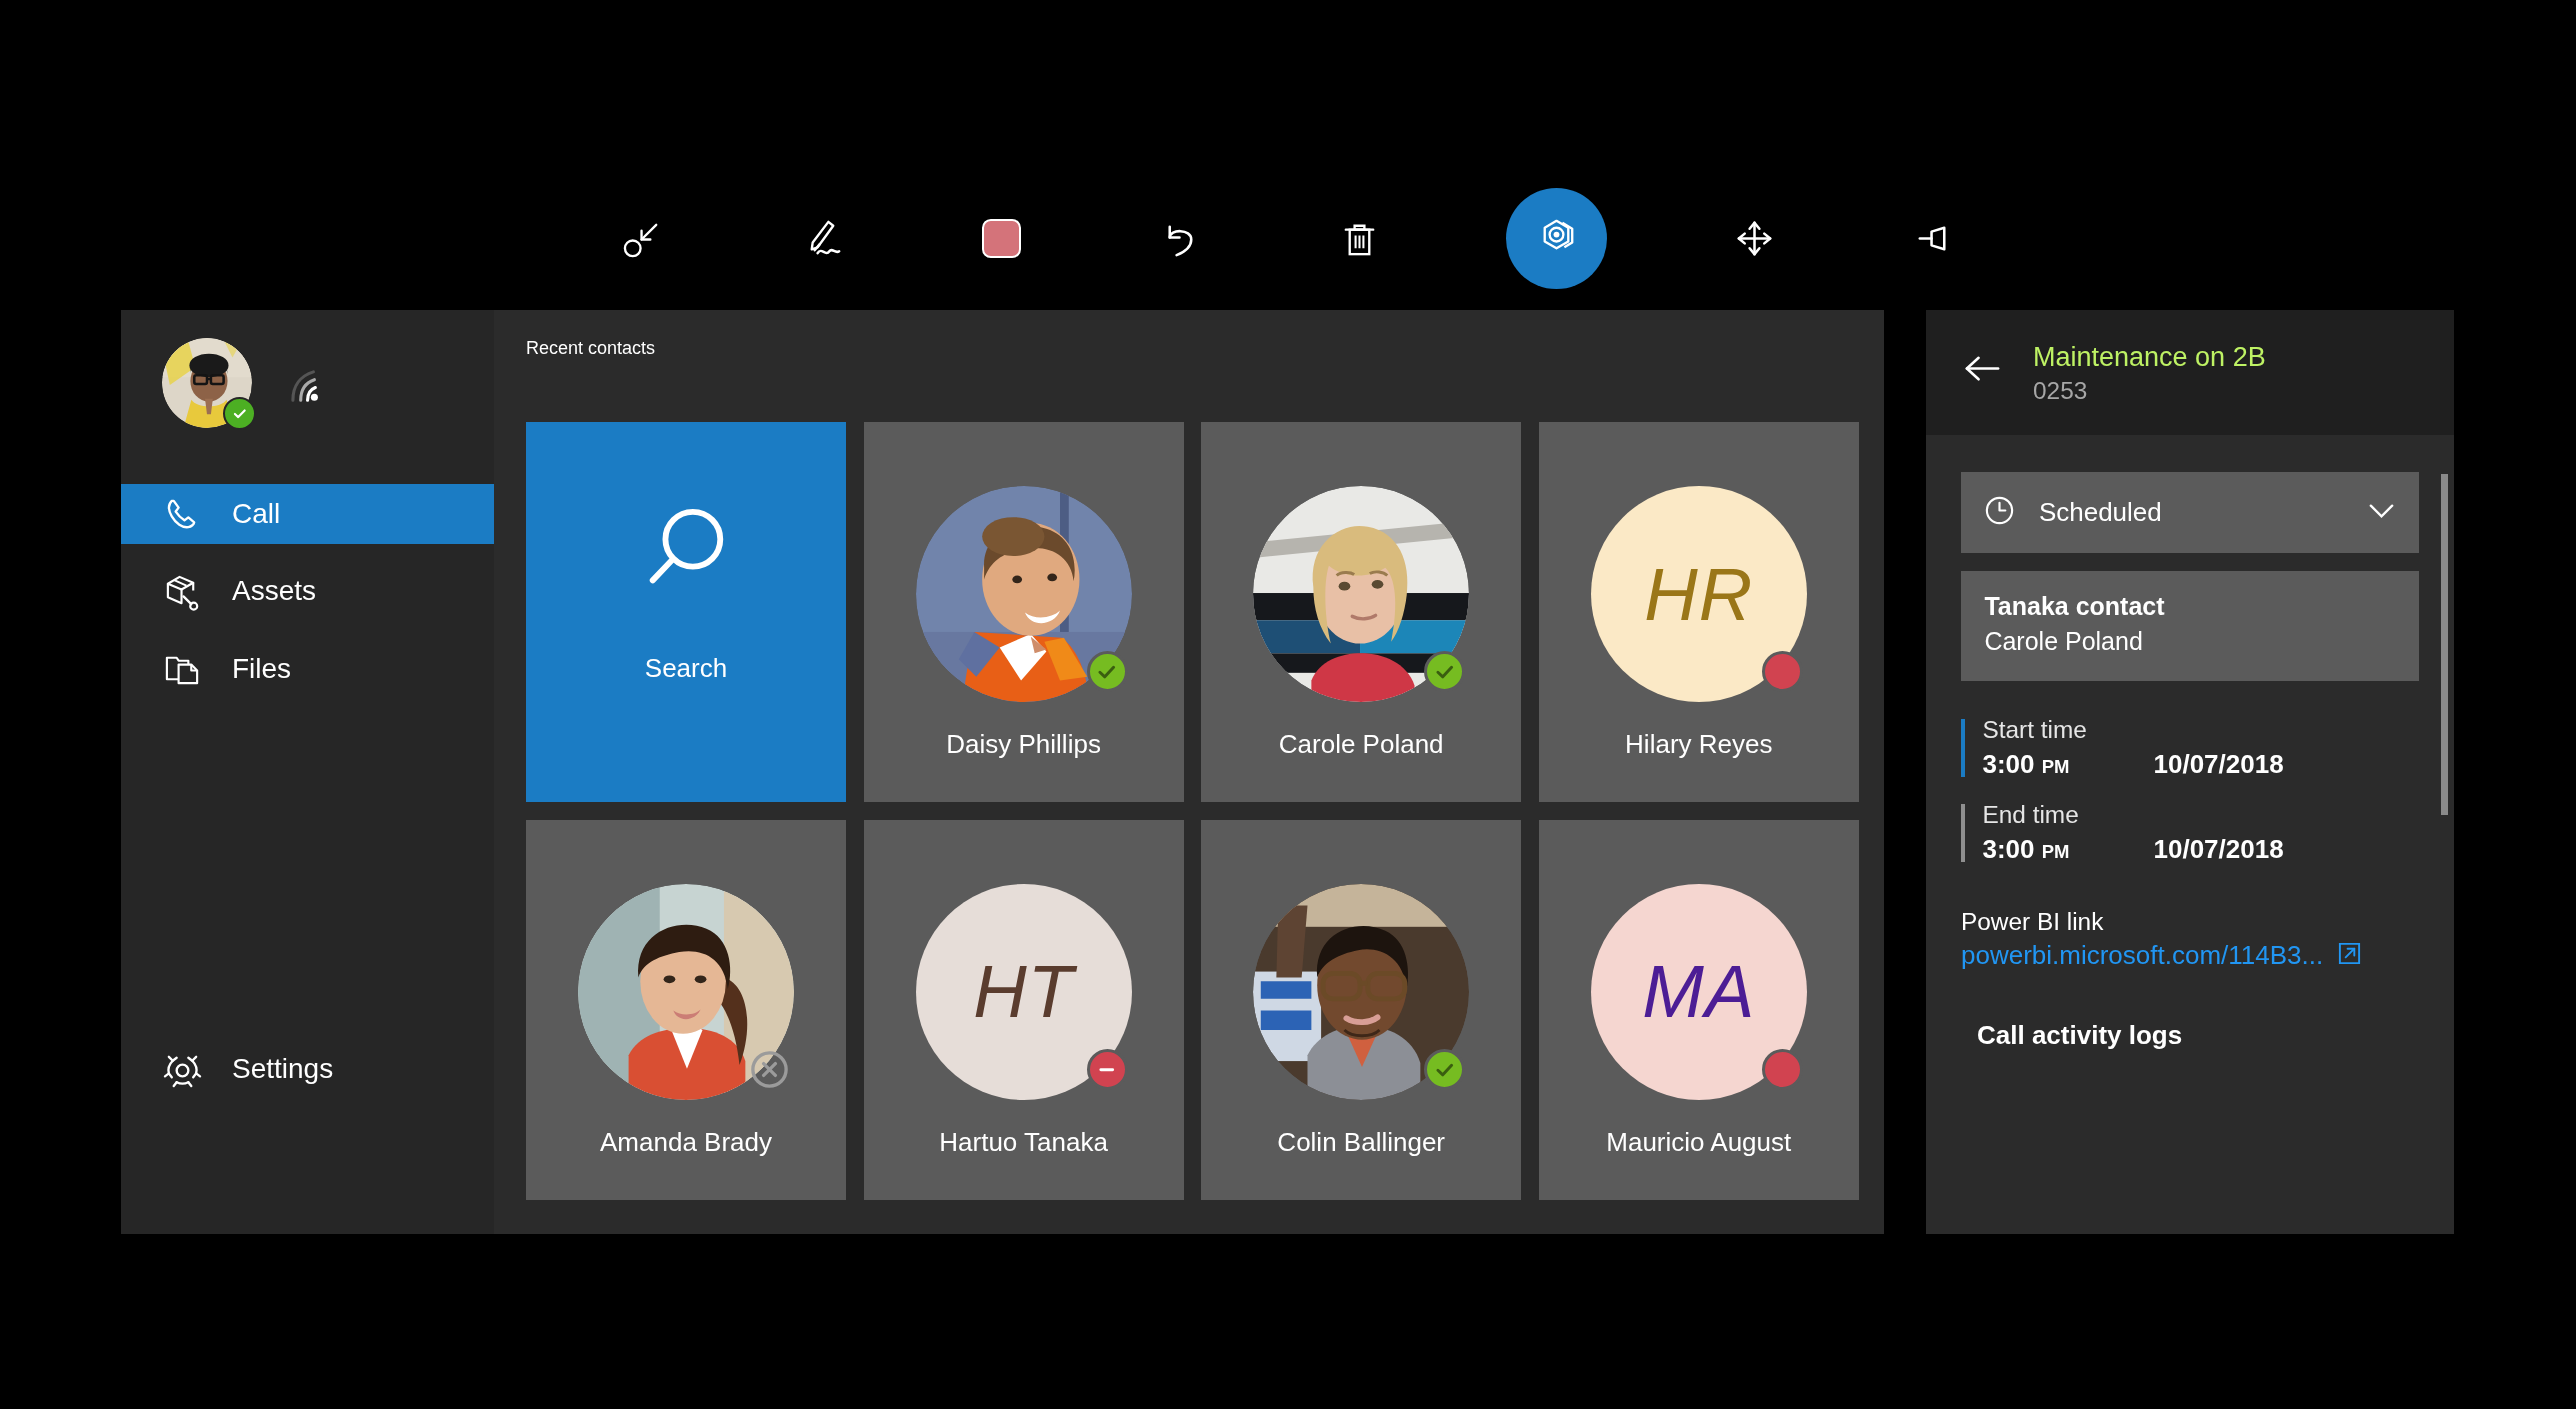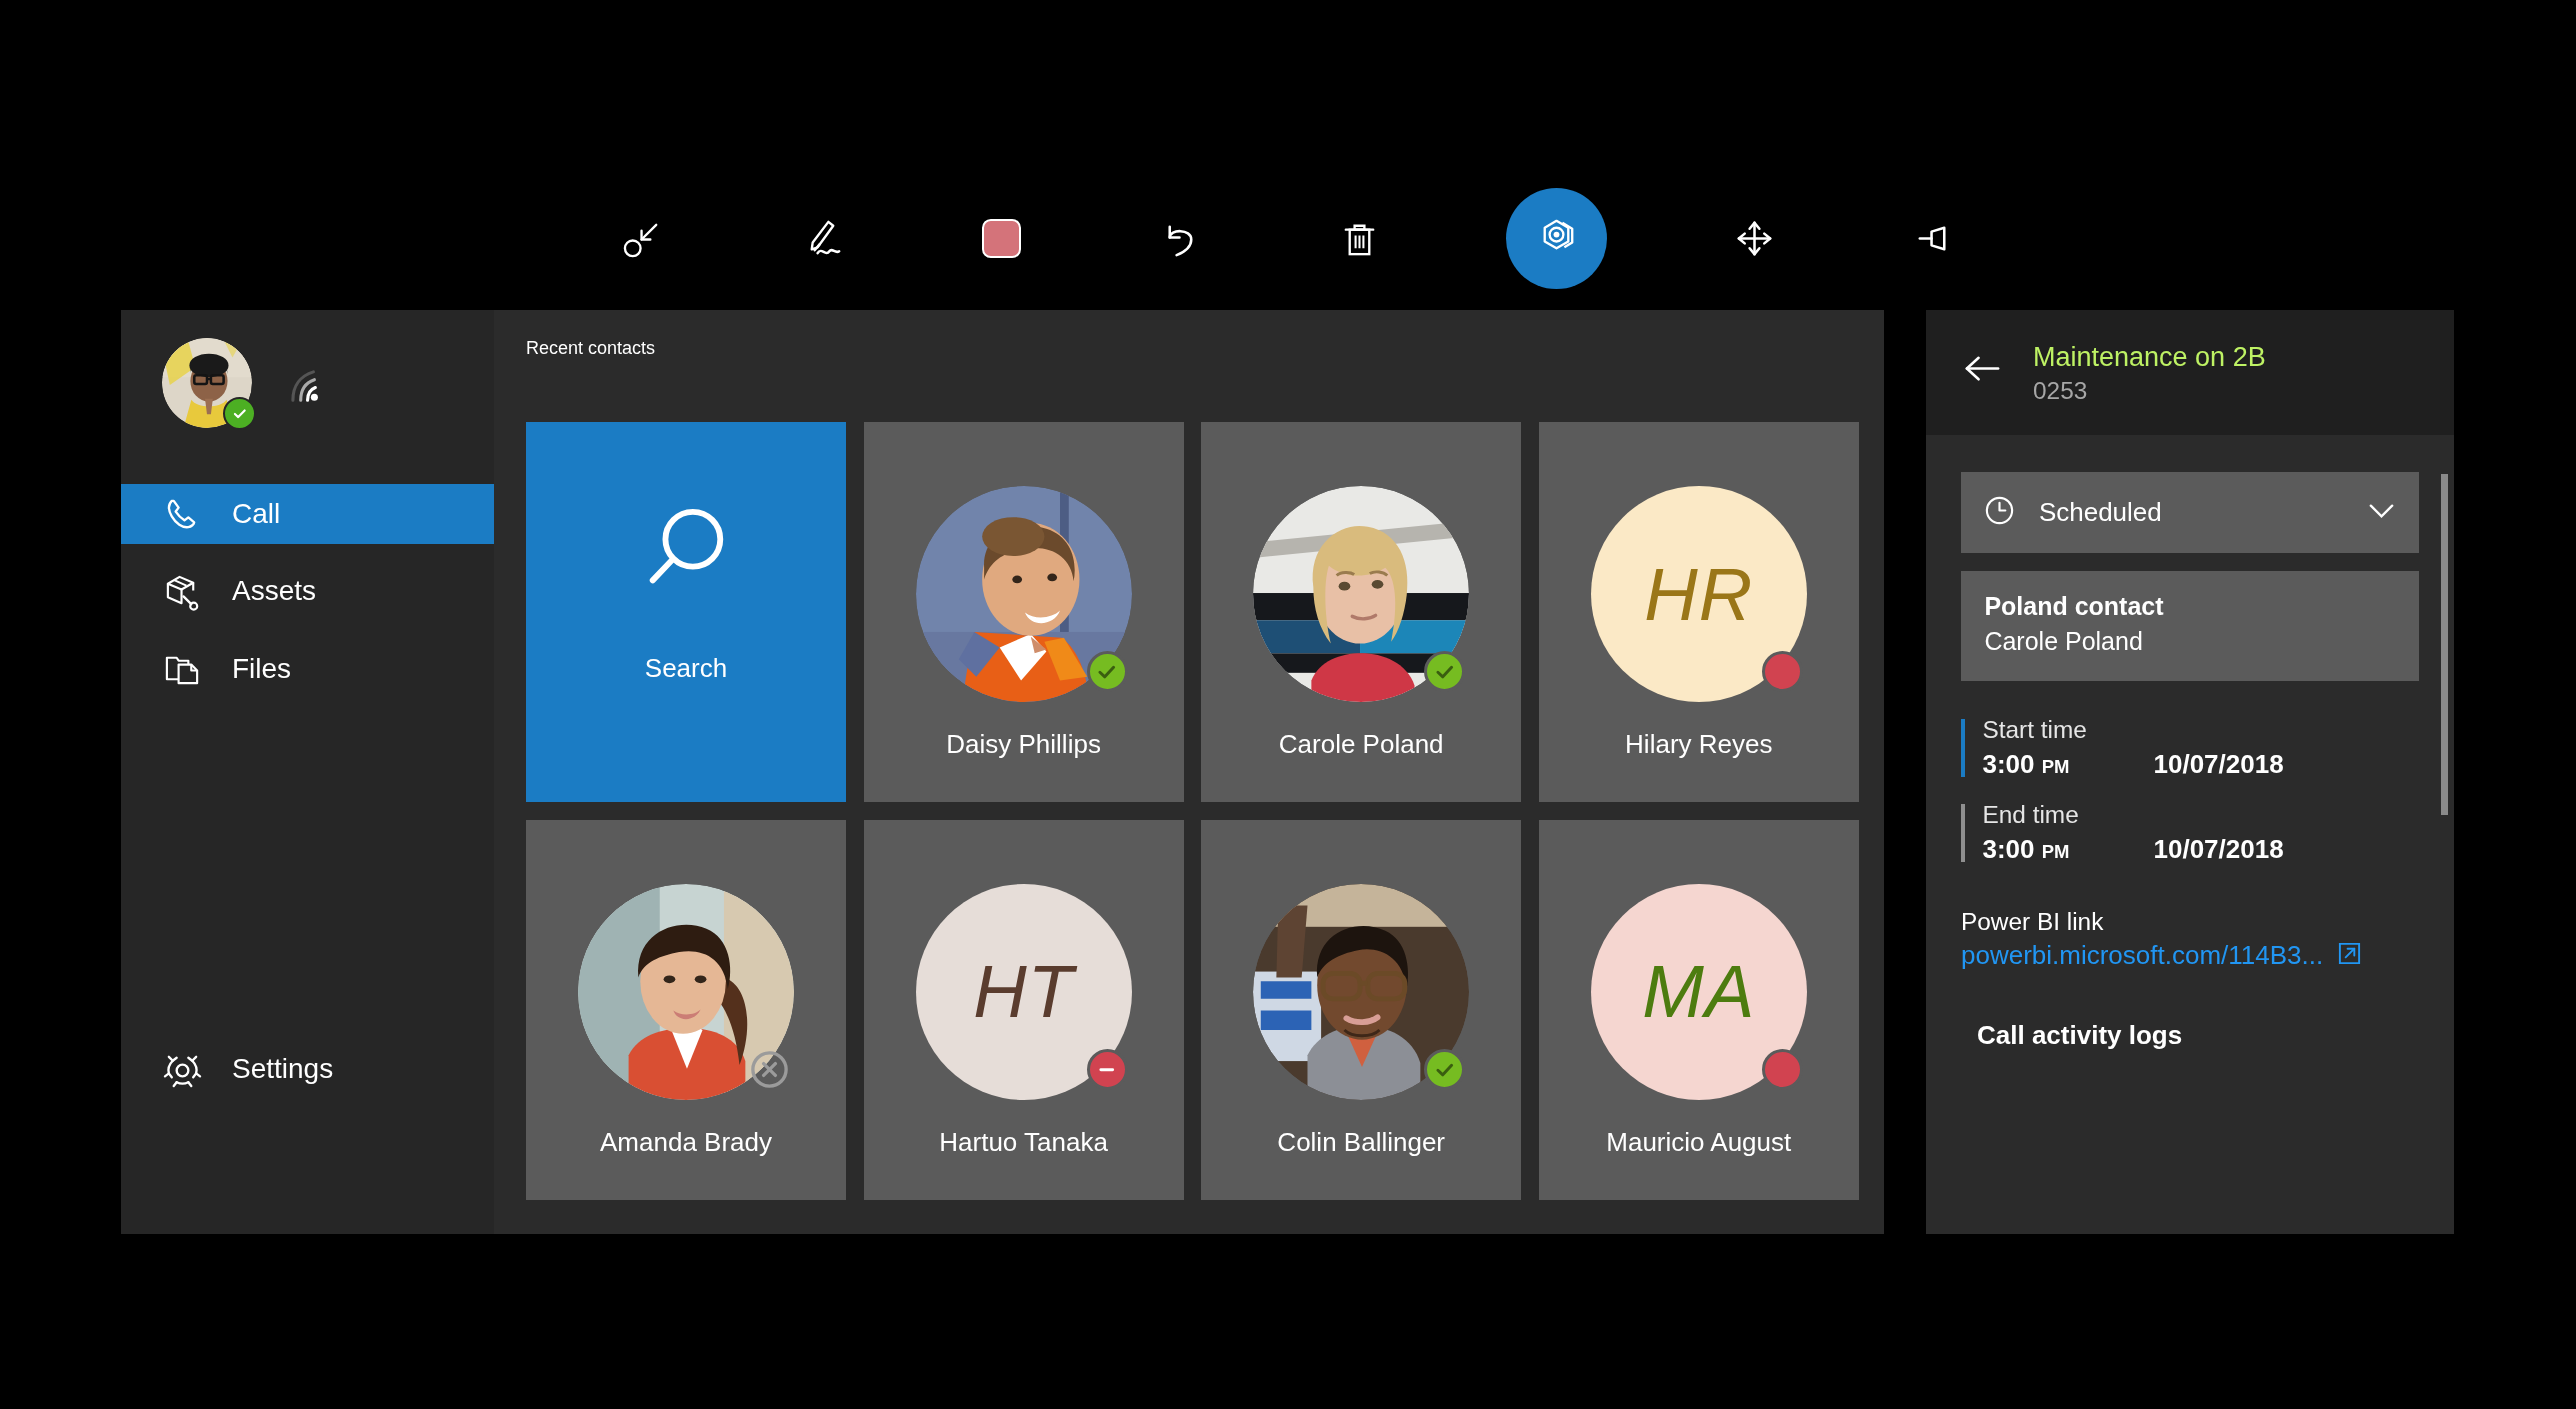--- a/index.html
+++ b/index.html
@@ -610,21 +610,21 @@
               <path d="M4 11.5 L9 16.2 L18 6.4" fill="none" stroke="#3a5e10" stroke-width="3" stroke-linecap="round" stroke-linejoin="round"></path>
             </svg>
           </div>
         </div>
         <div class="tile-name">Colin Ballinger</div>
       </div>
 
       <div class="tile">
         <div class="tile-avatar-wrap">
           <div class="tile-avatar" style="background:#f5d6d0;">
-            <span class="initials" style="color:#4d7c0f;">MA</span>
+            <span class="initials" style="color:#4c1d95;">MA</span>
           </div>
           <div class="tile-presence busy"></div>
         </div>
         <div class="tile-name">Mauricio August</div>
       </div>
 
     </div>
   </div>
 
   <div id="detail-panel">
@@ -653,21 +653,21 @@
         </span>
         <span id="status-label">Scheduled</span>
         <span>
           <svg width="33" height="33" viewBox="0 0 34 34">
             <path d="M6 12 L17 23 L28 12" fill="none" stroke="#fff" stroke-width="2.4" stroke-linecap="round"></path>
           </svg>
         </span>
       </div>
 
       <div id="support-card">
-        <div id="support-card-label">Poland contact</div>
+        <div id="support-card-label">Tanaka contact</div>
         <div id="support-card-value">Carole Poland</div>
       </div>
 
       <div class="time-block" id="start-block">
         <div class="time-label">Start time</div>
         <div class="time-row">
           <span class="time-value"><span>3:00</span>&nbsp;<span class="time-meridiem">PM</span></span>
           <span class="time-date">10/07/2018</span>
         </div>
       </div>

